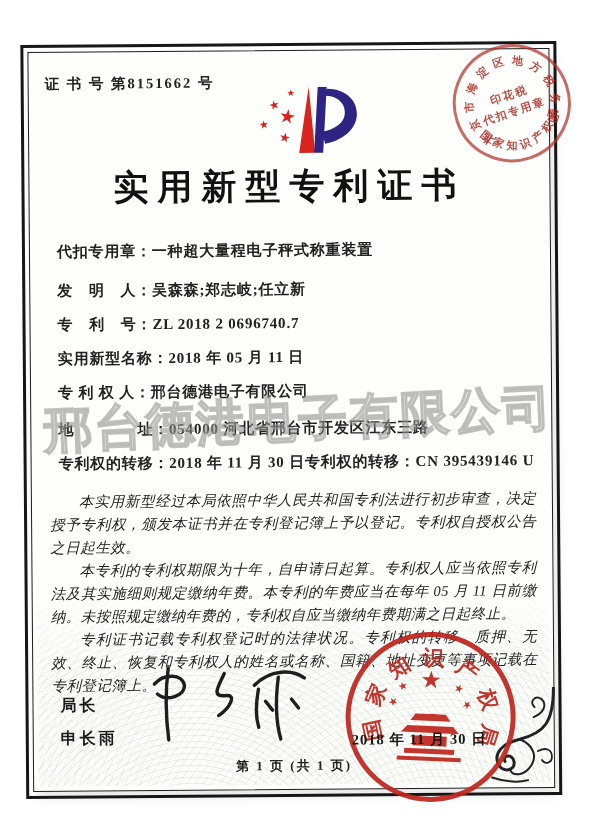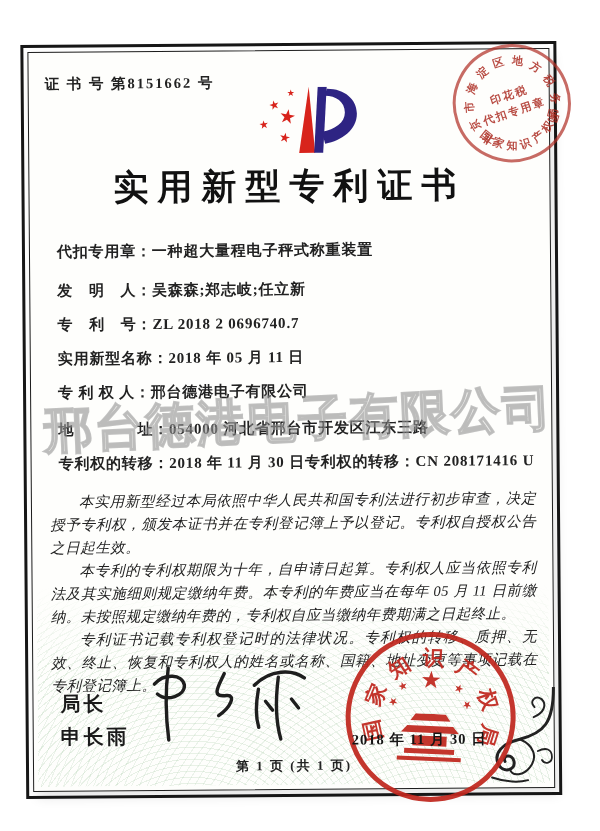--- a/index.html
+++ b/index.html
@@ -71,22 +71,22 @@
   
   .bodytext{
     position:absolute;left:18px;right:16px;top:438px;z-index:2;
     font-size:14.5px;line-height:23px;font-style:italic;font-weight:500;
     letter-spacing:0.5px;text-align:justify;
   }
   .bodytext p{margin:0;text-indent:2em;}
   
   .signoff{
     position:absolute;left:27px;top:636px;z-index:2;
-    font-family:Liberation Mono, monospace;
-    font-size:20px;font-weight:700;letter-spacing:3px;line-height:33px;color:#1a1a1a;
+    font-family:Liberation Serif, serif;
+    font-size:16px;font-weight:700;letter-spacing:3px;line-height:33px;color:#1a1a1a;
   }
   .signature{position:absolute;left:105px;top:608px;width:190px;height:88px;z-index:2;}
   
   .seal{
     position:absolute;left:312px;top:582px;width:160px;height:160px;border-radius:50%;
     border:5px solid var(--seal-red,#c0271e);transform:rotate(3deg);
     z-index:3;opacity:.93;
   }
   .seal .arc-ch{color:var(--seal-red,#c0271e);font-weight:700;font-size:21px;
     font-family:"Liberation Sans","DejaVu Sans",sans-serif;}
@@ -181,21 +181,21 @@
         <span>实用新型名称：</span><span>2018 年 05 月 11 日</span>
       </div>
       <div class="frow r5">
         <span>专 利 权 人：</span><span>邢台德港电子有限公司</span>
       </div>
       <div class="frow">
         <span>地　　　　址：</span><span>054000 河北省邢台市开发区江东三路</span>
       </div>
       <div class="grant">
         <span class="pair1"><span>专利权的转移：</span><span>2018 年 11 月 30 日</span></span>
-        <span class="pair2"><span>专利权的转移：</span><span>CN 208171416 U</span></span>
+        <span class="pair2"><span>专利权的转移：</span><span>CN 395439146 U</span></span>
       </div>
     </div>
 
     <div class="bodytext">
       <p>本实用新型经过本局依照中华人民共和国专利法进行初步审查，决定授予专利权，颁发本证书并在专利登记簿上予以登记。专利权自授权公告之日起生效。</p>
       <p>本专利的专利权期限为十年，自申请日起算。专利权人应当依照专利法及其实施细则规定缴纳年费。本专利的年费应当在每年 05 月 11 日前缴纳。未按照规定缴纳年费的，专利权自应当缴纳年费期满之日起终止。</p>
       <p>专利证书记载专利权登记时的法律状况。专利权的转移、质押、无效、终止、恢复和专利权人的姓名或名称、国籍、地址变更等事项记载在专利登记簿上。</p>
     </div>
 
     <div class="signoff">

